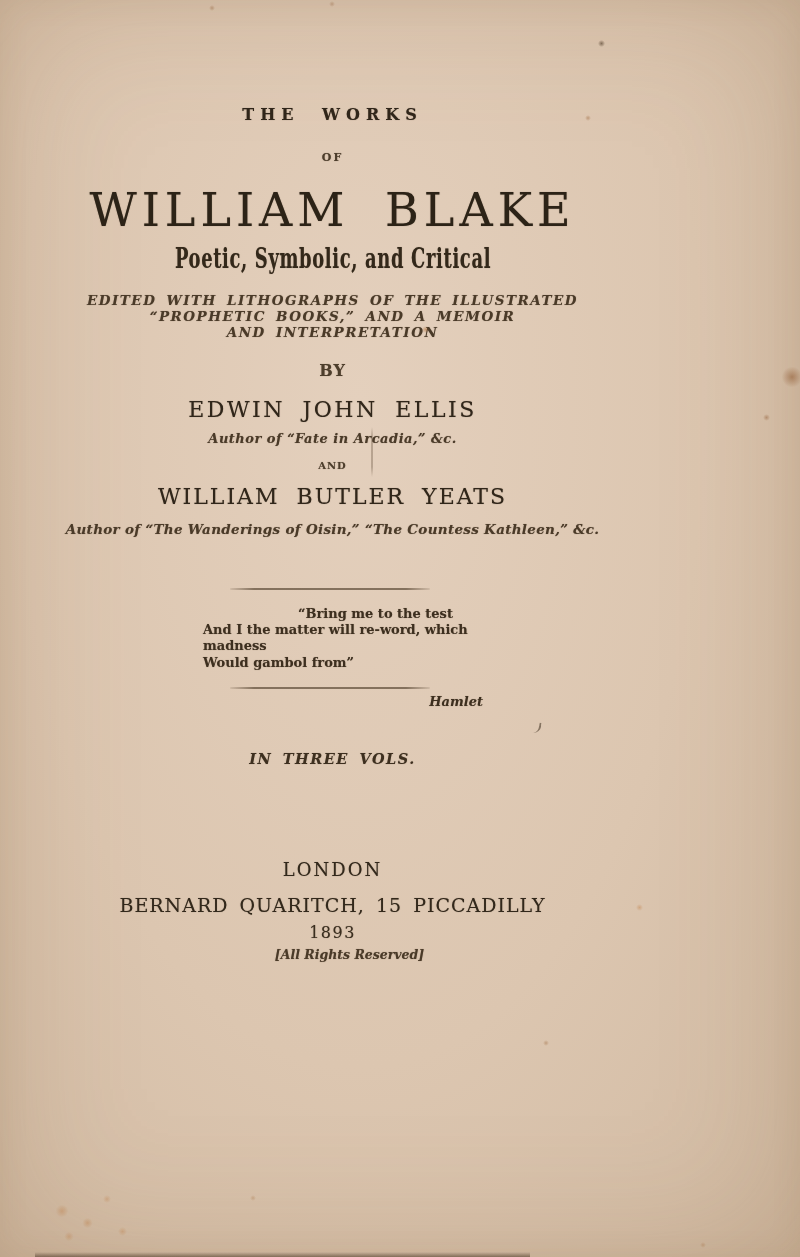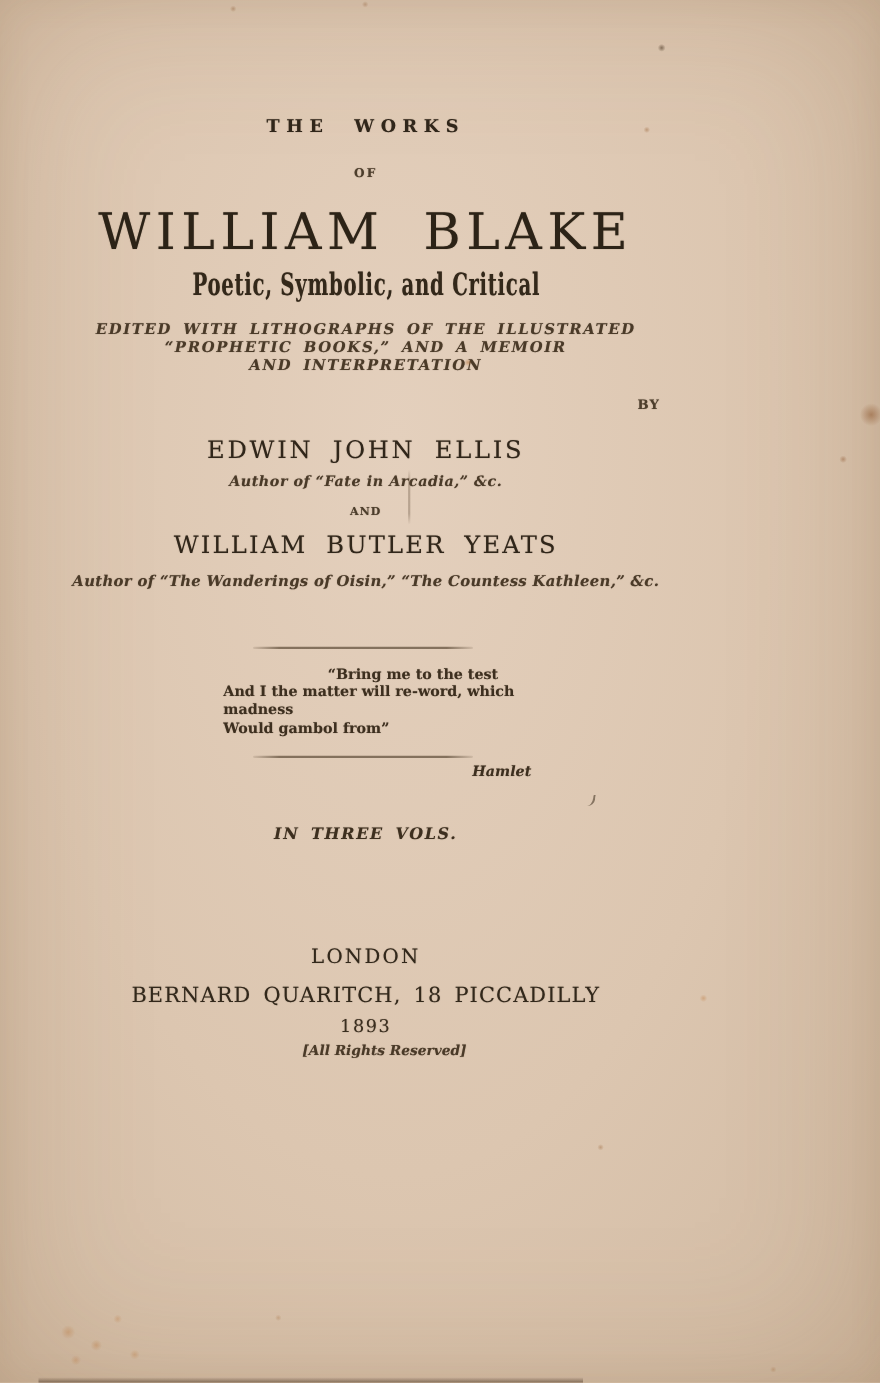--- a/index.html
+++ b/index.html
@@ -18,21 +18,21 @@
   .line{position:absolute;left:65px;width:535px;text-align:center;white-space:nowrap;
         text-shadow:0 0 1px rgba(55,40,25,.45);}
   .works{top:105px;font-size:16px;letter-spacing:6px;word-spacing:11px;font-weight:bold;color:#30261a;}
   .of{top:151px;font-size:11px;letter-spacing:2px;font-weight:bold;color:#4d3e2c;}
   .blake{top:183px;font-size:46px;letter-spacing:5px;word-spacing:16px;color:#2c2317;}
   .poetic-wrap{top:242px;}
   .poetic{display:inline-block;transform:scaleX(.64);transform-origin:center;
           font-size:28px;font-weight:bold;letter-spacing:1px;color:#33281a;}
   .edited{top:292px;font-size:13.5px;line-height:16px;font-weight:bold;font-style:italic;
           letter-spacing:1.5px;word-spacing:4px;color:var(--ink-soft);}
-  .by{top:361px;font-size:12px;letter-spacing:1px;font-weight:bold;color:#4d3e2c;text-align:right;}
+  .by{top:361px;font-size:16px;letter-spacing:1px;font-weight:bold;color:#4d3e2c;}
   .ellis{top:397px;font-size:22px;letter-spacing:2.5px;word-spacing:8px;color:#30261a;}
   .ellis-credit{top:431px;font-size:13px;font-weight:bold;font-style:italic;letter-spacing:.5px;color:var(--ink-soft);}
   .and{top:460px;font-size:10px;letter-spacing:1px;font-weight:bold;color:#4d3e2c;}
   .yeats{top:484px;font-size:22px;letter-spacing:2px;word-spacing:8px;color:#30261a;}
   .yeats-credit{top:521px;font-size:13.5px;font-weight:bold;font-style:italic;letter-spacing:.3px;color:var(--ink-soft);}
   .rule{position:absolute;left:230px;width:200px;height:2px;
         background:linear-gradient(to right,rgba(110,90,70,.15),rgba(92,74,54,.7) 12%,rgba(92,74,54,.7) 88%,rgba(110,90,70,.15));
         border-radius:1px;}
   .rule1{top:588px;} .rule2{top:687px;}
   .quote{position:absolute;left:203px;top:606px;width:280px;font-size:13px;font-weight:bold;
@@ -86,21 +86,21 @@
     <div class="q2">And I the matter will re-word, which madness</div>
     <div class="q3">Would gambol from”</div>
     <div class="attr">Hamlet</div>
   </div>
 
   <div class="rule rule2"></div>
 
   <div class="line vols">IN THREE VOLS.</div>
 
   <div class="line london">LONDON</div>
-  <div class="line quaritch">BERNARD QUARITCH, 18 PICCADILLY</div>
+  <div class="line quaritch">BERNARD QUARITCH, 15 PICCADILLY</div>
   <div class="line year">1893</div>
   <div class="line rights">[All Rights Reserved]</div>
 
   <div>
     <div class="spot" style="left:782px;top:366px;width:20px;height:22px;background:radial-gradient(circle,rgba(140,85,45,.55),rgba(140,85,45,0) 70%);"></div>
     <div class="spot" style="left:763px;top:414px;width:7px;height:7px;background:radial-gradient(circle,rgba(140,85,45,.45),rgba(140,85,45,0) 70%);"></div>
     <div class="spot" style="left:598px;top:40px;width:7px;height:7px;background:radial-gradient(circle,rgba(75,55,35,.6),rgba(75,55,35,0) 72%);"></div>
     <div class="spot" style="left:585px;top:115px;width:6px;height:6px;background:radial-gradient(circle,rgba(150,95,50,.45),rgba(150,95,50,0) 70%);"></div>
     <div class="spot" style="left:422px;top:326px;width:7px;height:7px;background:radial-gradient(circle,rgba(175,105,45,.5),rgba(175,105,45,0) 70%);"></div>
     <div class="spot" style="left:209px;top:5px;width:6px;height:6px;background:radial-gradient(circle,rgba(140,90,50,.4),rgba(140,90,50,0) 70%);"></div>

